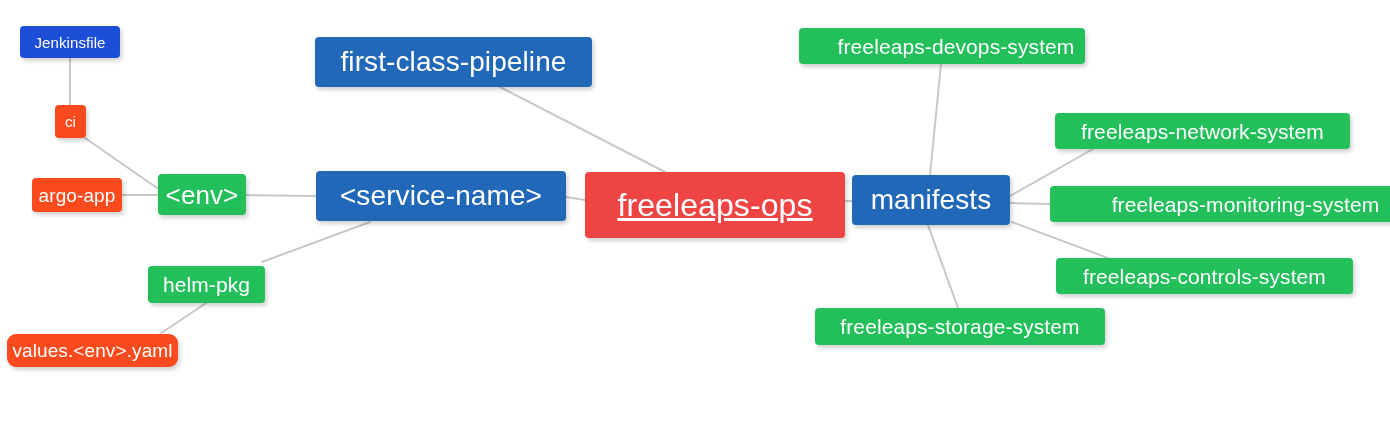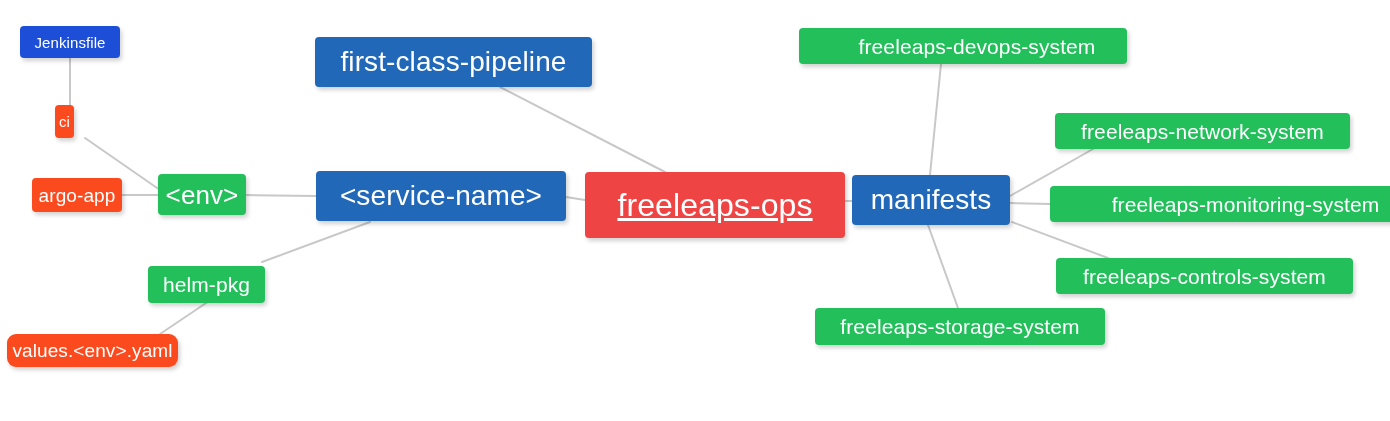--- a/index.html
+++ b/index.html
@@ -88,39 +88,39 @@
 
     <path class="edge" d="M 1010 203 L 1050 204"></path>
 
     <path class="edge" d="M 1012 222 L 1108 258"></path>
 
     <path class="edge" d="M 928 225 L 958 308"></path>
   </svg>
 
   <div class="node node-orange sz-xs" style="left:20px; top:26px; width:100px; height:32px;">Jenkinsfile</div>
 
-  <div class="node node-red sz-xs" style="left:55px; top:105px; width:19px; height:33px;">ci</div>
+  <div class="node node-red sz-xs" style="left:55px; top:105px; width:31px; height:33px;">ci</div>
 
   <div class="node node-red sz-sm" style="left:32px; top:178px; width:90px; height:34px;">argo-app</div>
 
   <div class="node node-green sz-lg" style="left:158px; top:174px; width:88px; height:41px;">&lt;env&gt;</div>
 
   <div class="node node-green sz-md" style="left:148px; top:258px; width:117px; height:37px;margin-top:8px;">helm-pkg</div>
 
   <div class="node node-red sz-sm" style="left:7px; top:334px; width:171px; height:33px;border-radius:9px;">values.&lt;env&gt;.yaml</div>
 
   <div class="node node-blue sz-xl" style="left:315px; top:37px; width:277px; height:50px;">first-class-pipeline</div>
 
   <div class="node node-blue sz-xl" style="left:316px; top:171px; width:250px; height:50px;">&lt;service-name&gt;</div>
 
   <div class="node node-root sz-root" style="left:585px; top:172px; width:260px; height:66px;">freeleaps-ops</div>
 
   <div class="node node-blue sz-xl" style="left:852px; top:175px; width:158px; height:50px;">manifests</div>
 
-  <div class="node node-green sz-md" style="left:799px; top:28px; width:328px; height:36px;padding-left:28px;">freeleaps-devops-system</div>
+  <div class="node node-green sz-md" style="left:799px; top:28px; width:286px; height:36px;padding-left:28px;">freeleaps-devops-system</div>
 
   <div class="node node-green sz-md" style="left:1055px; top:113px; width:295px; height:36px;">freeleaps-network-system</div>
 
   <div class="node node-green sz-md" style="left:1050px; top:186px; width:391px; height:36px;">freeleaps-monitoring-system</div>
 
   <div class="node node-green sz-md" style="left:1056px; top:258px; width:297px; height:36px;">freeleaps-controls-system</div>
 
   <div class="node node-green sz-md" style="left:815px; top:308px; width:290px; height:37px;">freeleaps-storage-system</div>
 
 </div>

